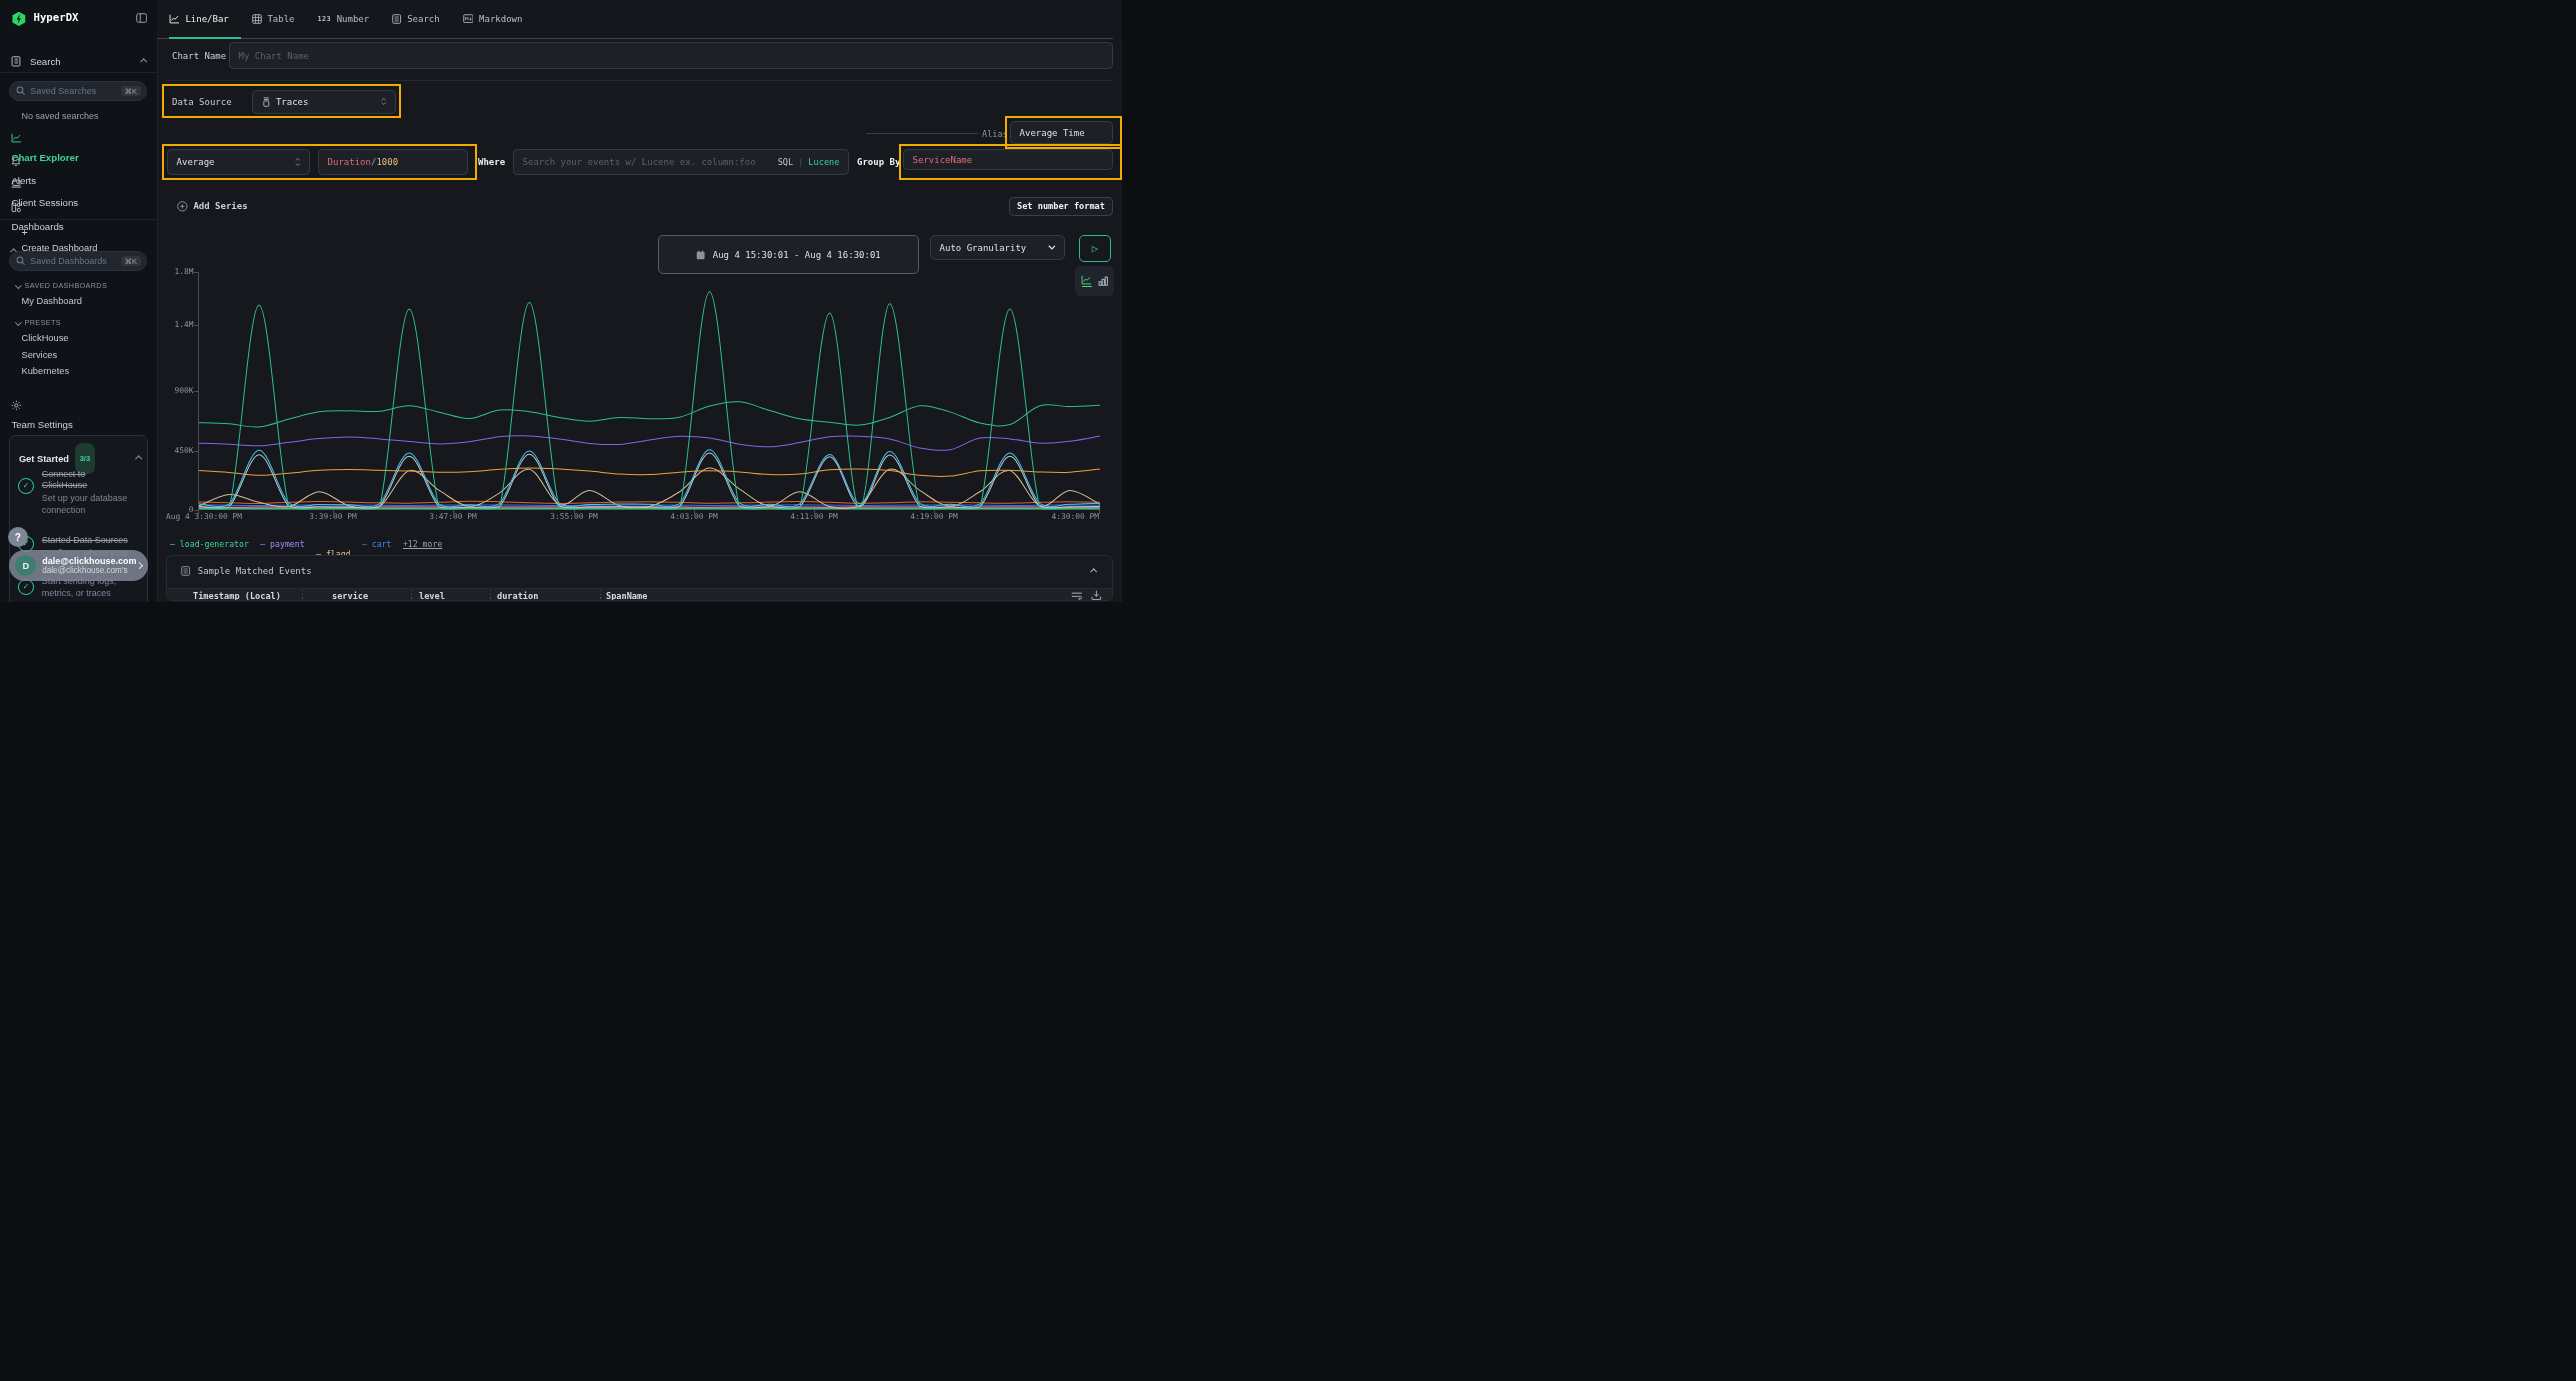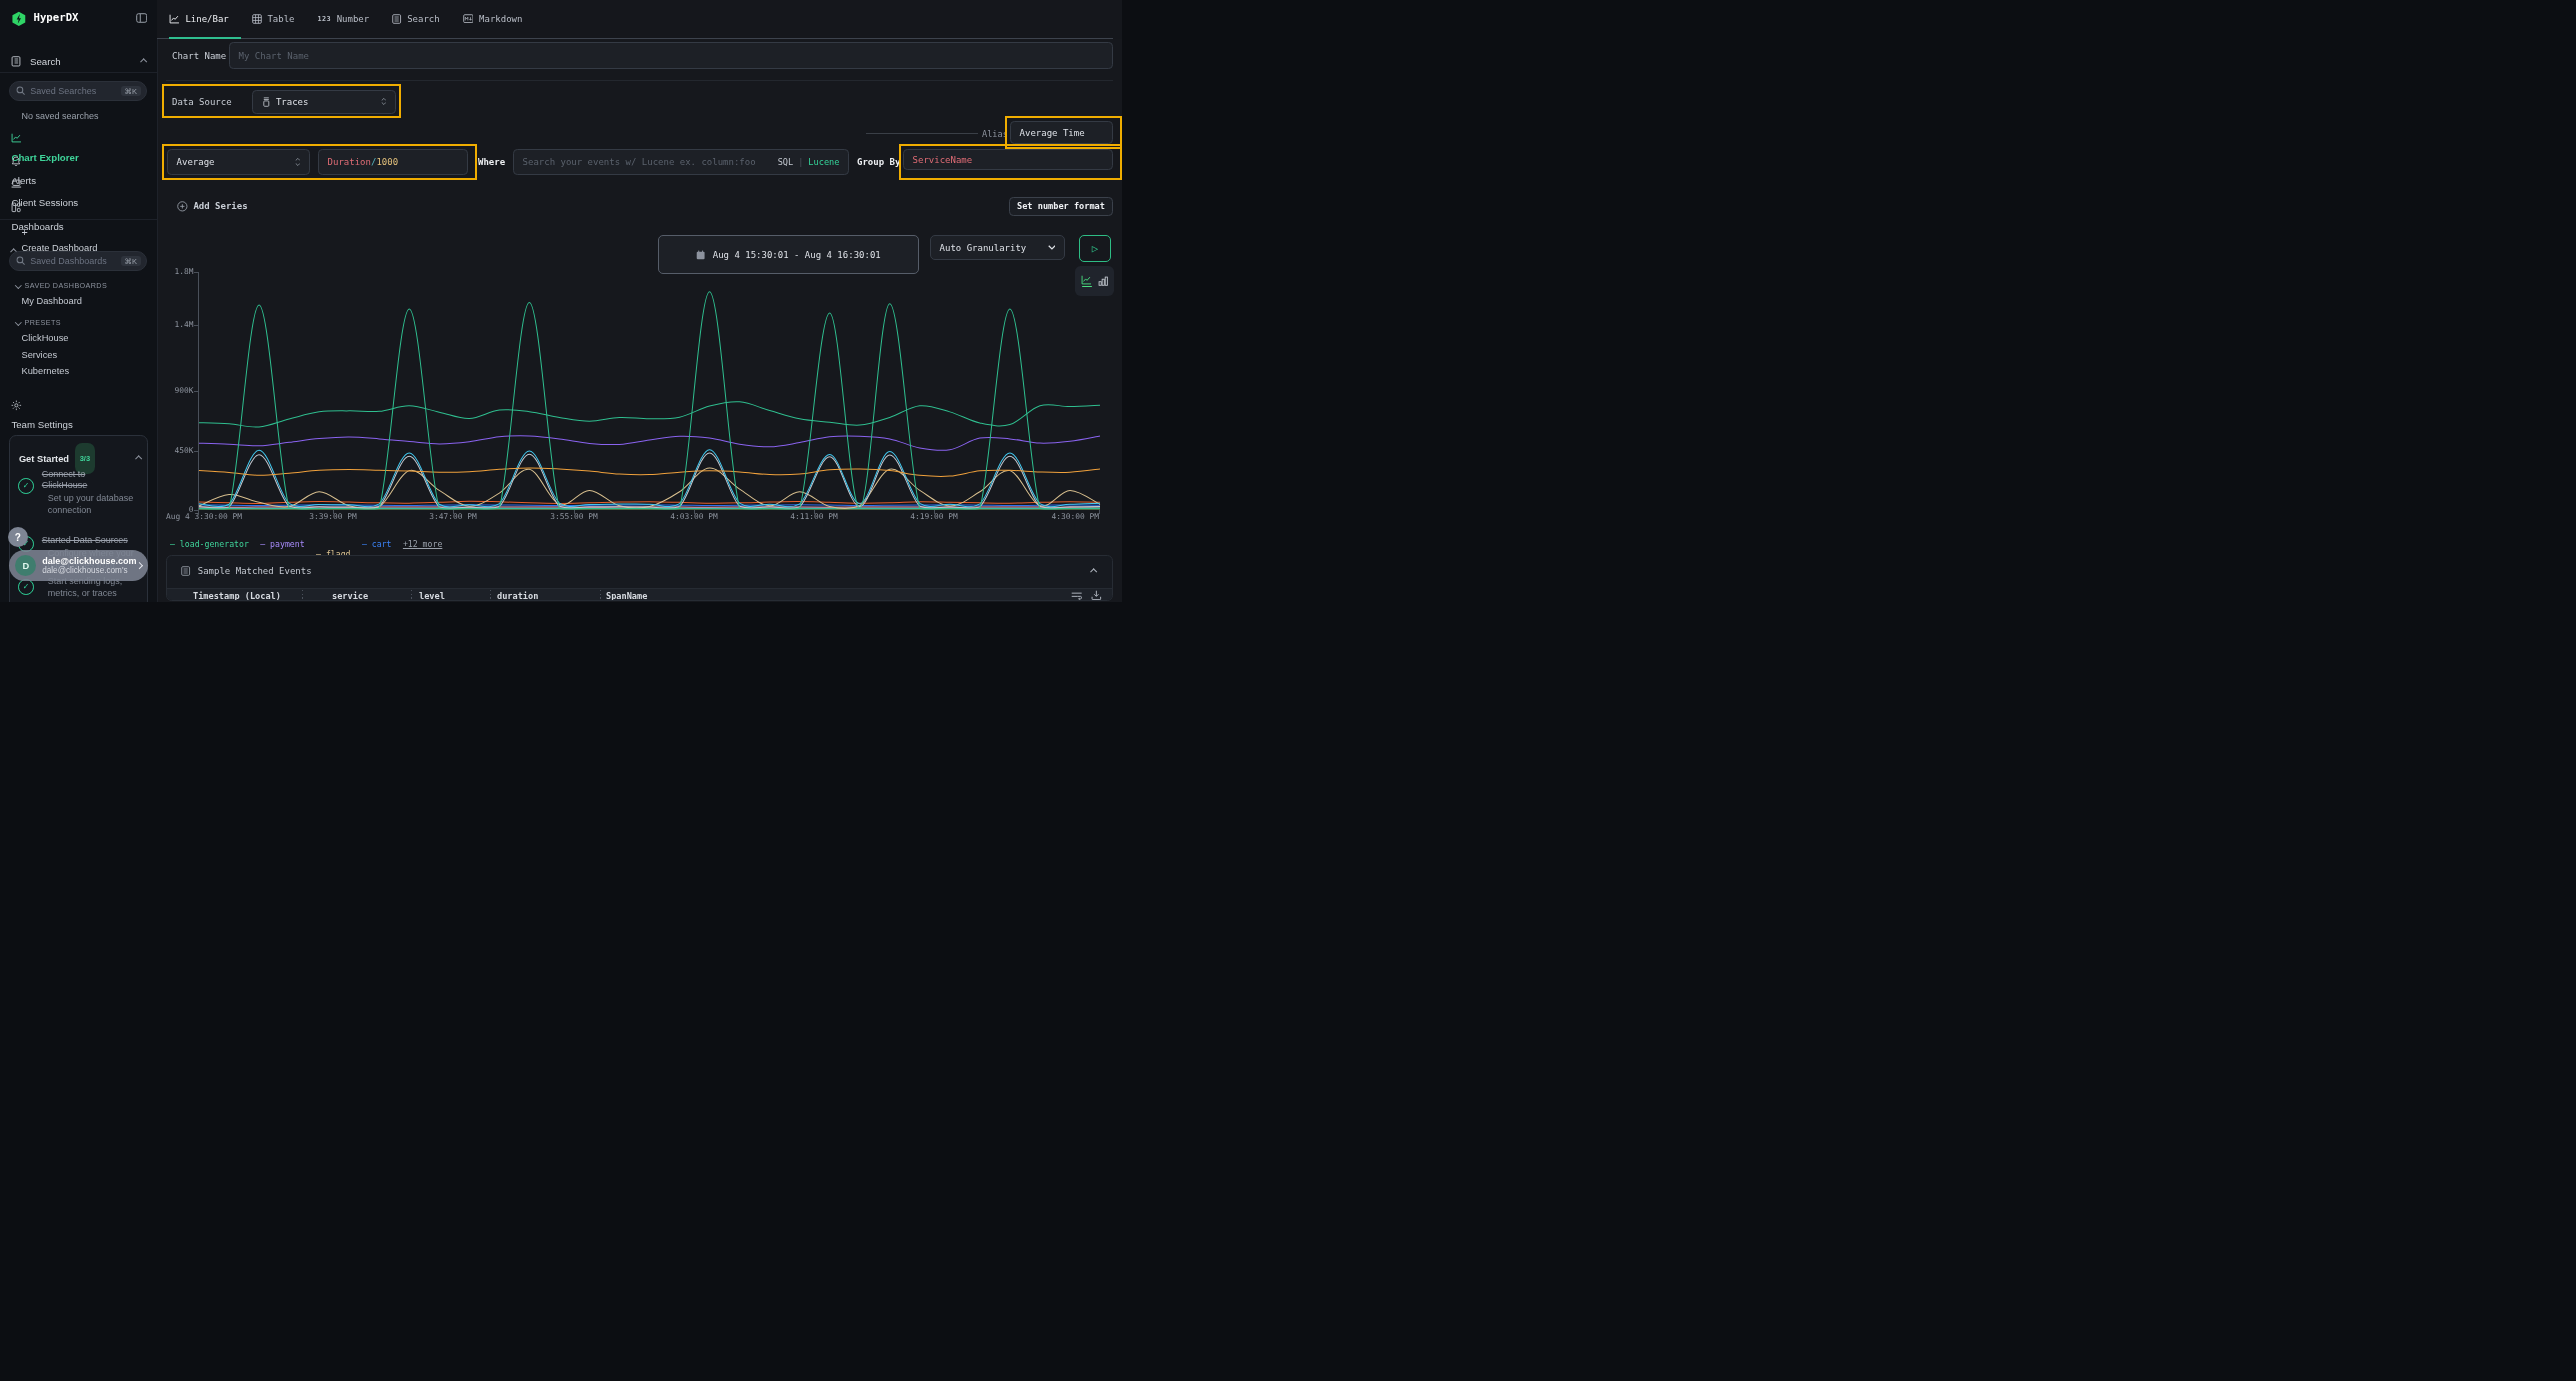--- a/index.html
+++ b/index.html
@@ -23,21 +23,21 @@
   .kbd{background:#2e333c;border-radius:2.9px;font-size:7.5px;padding:0.7px 3.6px;color:#9aa1ab;}
   .nav-item{position:absolute;left:11.4px;display:flex;align-items:flex-start;gap:8.6px;color:#cdd2d9;font-size:9.7px;width:135px;flex-direction:column;}
   .nav-item.active{color:#3fd49a;font-weight:bold;}
   .caps{position:absolute;left:15.7px;color:#8d939e;font-size:7.2px;letter-spacing:0.4px;display:flex;align-items:center;gap:4.3px;}
   .plain-item{position:absolute;left:21.5px;color:#c6cbd3;font-size:9.3px;}
   .gs-card{position:absolute;left:9.3px;top:435px;width:139px;height:229px;border:0.7px solid #2b313b;
            border-radius:7.2px;background:#14171d;box-sizing:border-box;}
   .gs-head{position:absolute;left:8.6px;top:7.2px;display:flex;align-items:center;gap:5.7px;width:122px;color:#e3e6ea;font-weight:bold;font-size:9.3px;}
   .gs-badge{background:#1d3b2f;color:#3fd49a;border-radius:7.2px;font-size:7.5px;padding:11px 5px;font-weight:bold;}
   .gs-title{color:#9aa0ab;text-decoration:line-through;font-size:9px;line-height:11.4px;}
-  .gs-desc{color:#818894;font-size:9px;line-height:11.4px;margin-left:6px;}
+  .gs-desc{color:#818894;font-size:9px;line-height:11.4px;}
   .check-circle{width:15.7px;height:15.7px;border:1.1px solid #2fd49a;border-radius:50%;display:flex;
                 align-items:center;justify-content:center;color:#2fd49a;font-size:7.9px;box-sizing:border-box;}
   .help-btn{position:absolute;left:7.9px;top:527px;width:20px;height:20px;border-radius:50%;background:#7e8594;
             color:#fff;font-weight:bold;font-size:10px;display:flex;align-items:center;justify-content:center;z-index:6;}
   .user-pill{position:absolute;left:9.3px;top:550px;width:139px;height:31px;border-radius:15.7px;
              background:rgba(124,131,146,.88);z-index:5;display:flex;align-items:center;padding:0 5.7px;box-sizing:border-box;gap:5.7px;}
   .avatar{width:21.5px;height:21.5px;border-radius:50%;background:#3f7d6e;color:#dff7ee;font-weight:bold;
           display:flex;align-items:center;justify-content:center;font-size:9.3px;}
   .user-email{color:#fff;font-weight:bold;font-size:9px;line-height:10px;}
   .user-sub{color:#d6d9e0;font-size:8.2px;line-height:9.3px;}

